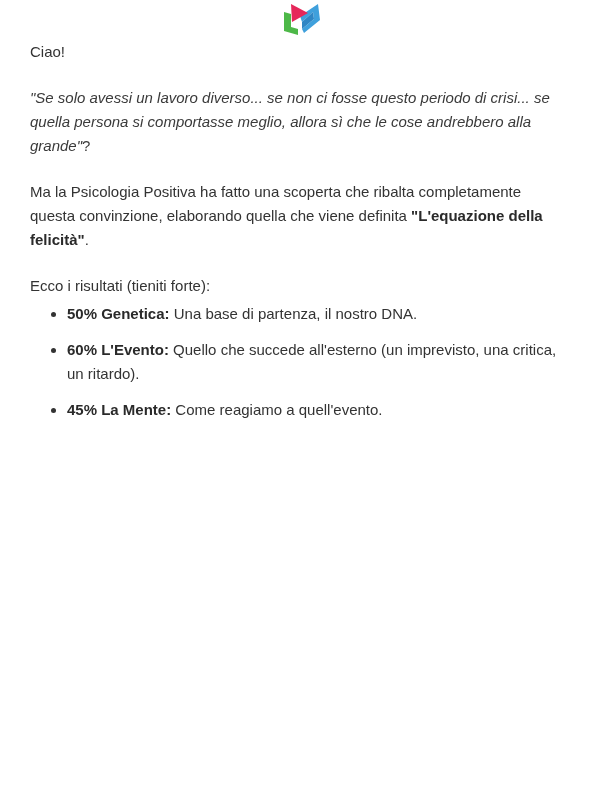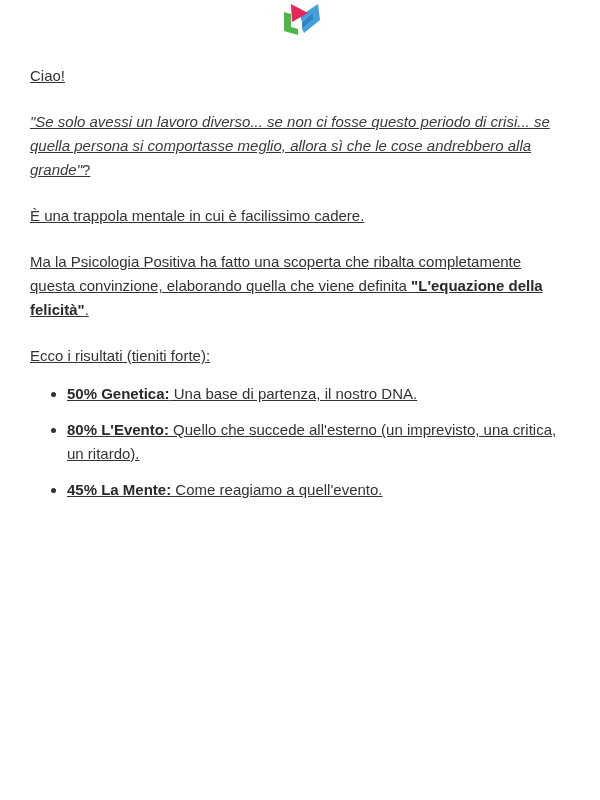--- a/index.html
+++ b/index.html
@@ -26,25 +26,24 @@
     justify-content: center;
   }
   .logo {
     width: 46px;
     height: 36px;
     margin-top: 0;
     margin-left: 2px;
   }
   .content {
     position: absolute;
-    top: 64px;
+    top: 40px;
     left: 30px;
     width: 540px;
     line-height: 24px;
-    text-decoration: underline;
   }
   .content p {
     margin: 0 0 22px 0;
   }
   .content p.italic {
     font-style: italic;
     color: #3a3a3a;
   }
   .content strong {
     font-weight: bold;
@@ -71,21 +70,20 @@
     <polygon points="22,16 40,4 42,20 26,33 24,29 36,19 35,12 24,22" fill="#3fa0dc"></polygon>
     <polygon points="24,22 35,12 36,19 24,29" fill="#2f86c4"></polygon>
 
     <polygon points="13,4 30,13 14,22" fill="#e6275a"></polygon>
   </svg>
 </div>
 
 <div class="content">
   <p>Ciao!</p>
   <p class="italic"><span>"Se solo avessi un lavoro diverso... se non ci fosse questo periodo di crisi... se quella persona si comportasse meglio, allora sì che le cose andrebbero alla grande"</span><span class="normal" style="font-style:normal">?</span></p>
-  <p>È una trappola mentale in cui è facilissimo cadere.</p>
   <p><span>Ma la Psicologia Positiva ha fatto una scoperta che ribalta completamente questa convinzione, elaborando quella che viene definita </span><strong>"L'equazione della felicità"</strong><span>.</span></p>
-  <p style="margin-bottom:14px">Ecco i risultati (tieniti forte):</p>
+  <p style="margin-bottom:4px">Ecco i risultati (tieniti forte):</p>
   <ul>
     <li><strong>50% Genetica:</strong><span> Una base di partenza, il nostro DNA.</span></li>
-    <li><strong>80% L'Evento:</strong><span> Quello che succede all'esterno (un imprevisto, una critica, un ritardo).</span></li>
+    <li><strong>60% L'Evento:</strong><span> Quello che succede all'esterno (un imprevisto, una critica, un ritardo).</span></li>
     <li><strong>45% La Mente:</strong><span> Come reagiamo a quell'evento.</span></li>
   </ul>
 </div>
 
 </body></html>

